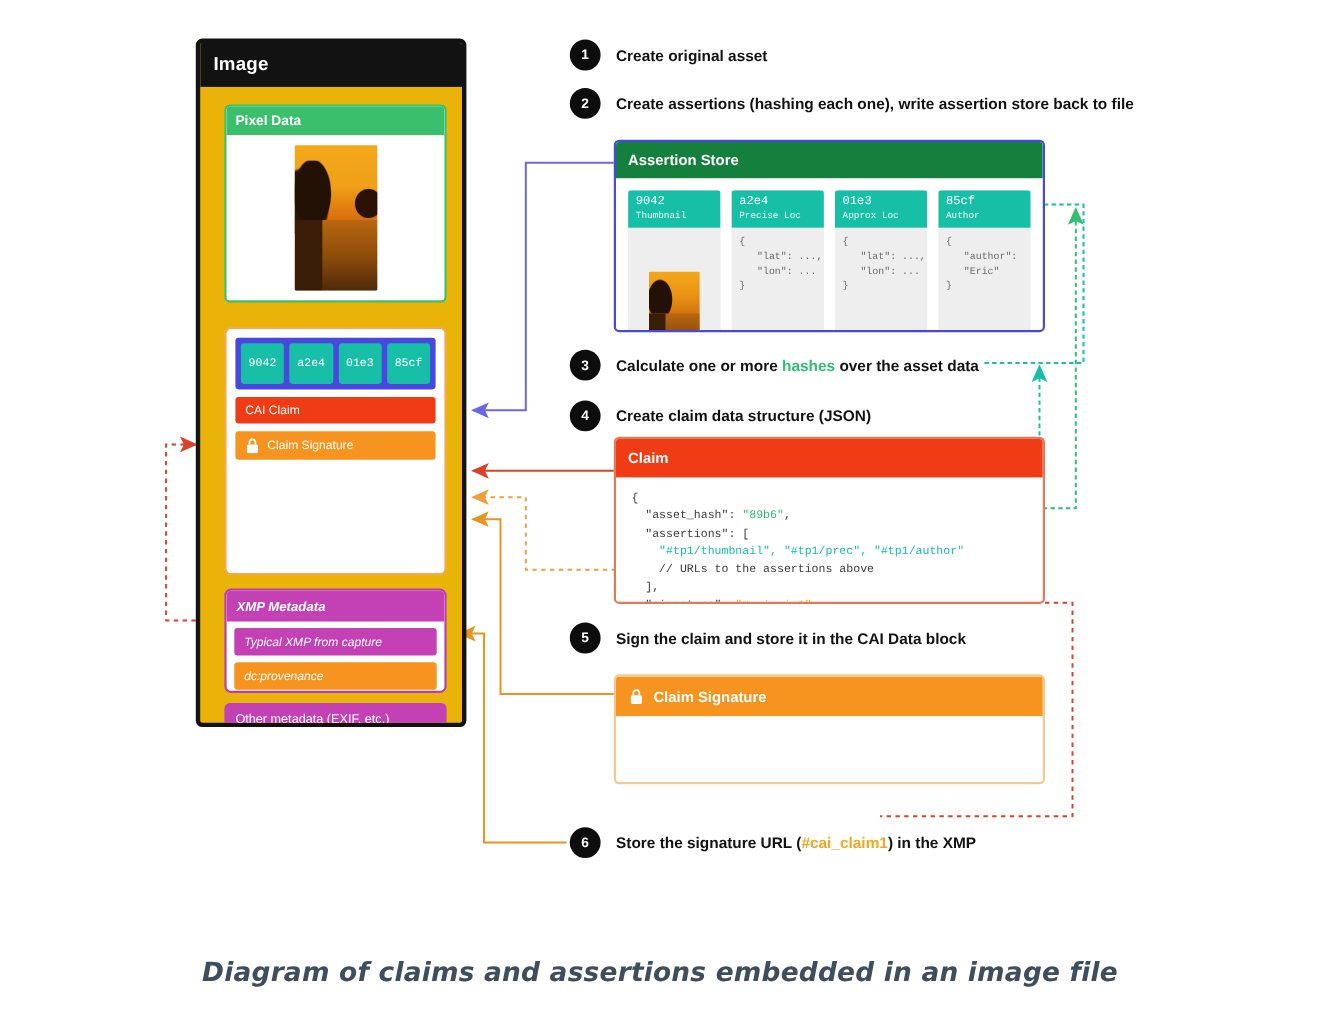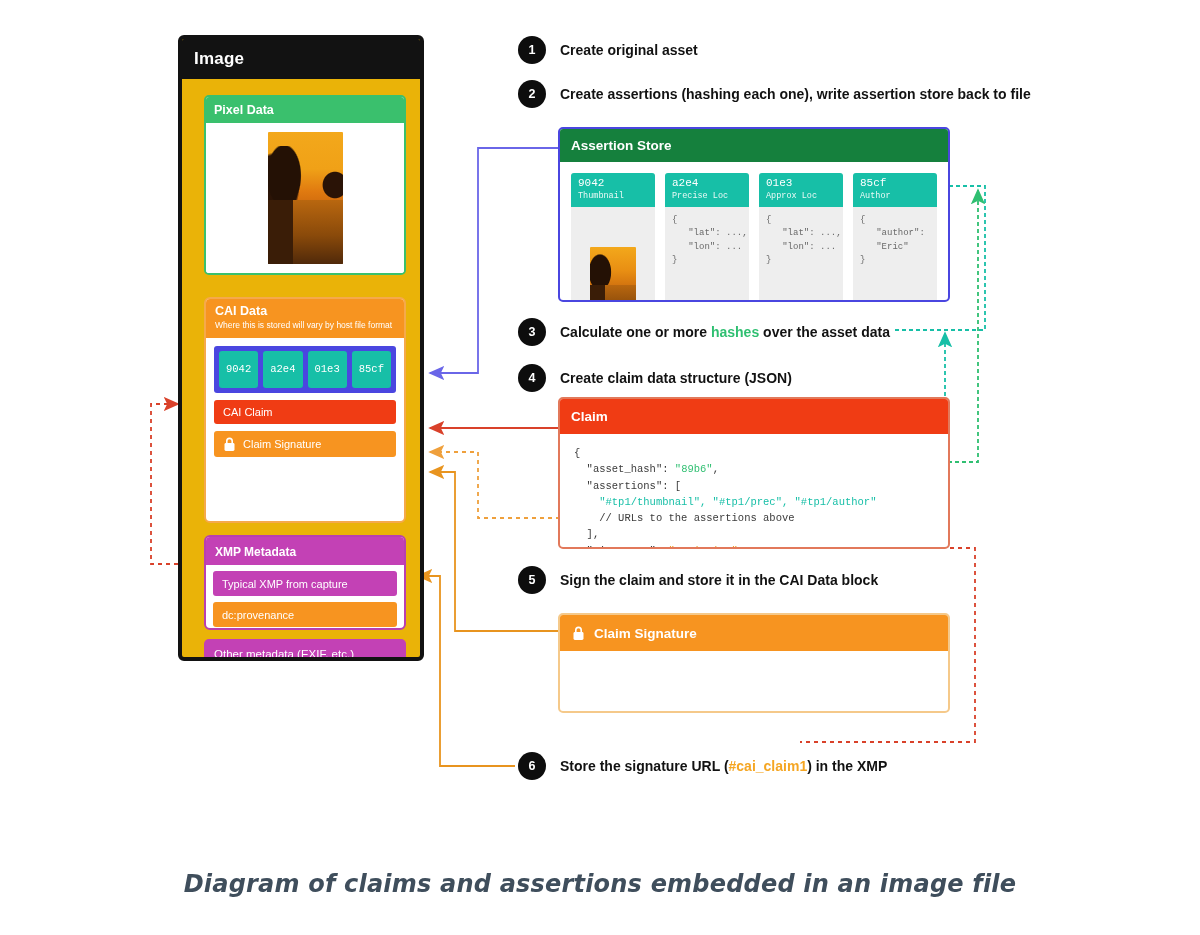--- a/index.html
+++ b/index.html
@@ -75,21 +75,21 @@
   .cai-claim-bar span{color:#fff;font-size:11px;}
   .cai-sig-bar{
     margin:7px 8px 0;background:#f79420;border-radius:3px;height:26px;
     display:flex;align-items:center;gap:7px;padding:0 9px;
   }
   .cai-sig-bar span{color:#fff;font-size:11px;}
 
   
   .xmp-card{
     position:absolute;left:22px;top:496px;width:202px;height:95px;
-    border:2px solid #b83fb0;border-radius:6px;background:#fff;box-sizing:border-box;overflow:hidden;
+    border:2px solid #b83fb0;border-radius:6px;background:#fff;box-sizing:border-box;overflow:hidden;font-style:italic;
   }
   .xmp-head{background:#c341b5;padding:5px 9px;}
   .xmp-head span{color:#fff;font-size:12px;font-weight:bold;}
   .xmp-row{margin:6px 7px 0;height:25px;border-radius:3px;display:flex;align-items:center;padding:0 9px;}
   .xmp-row span{color:#fff;font-size:11px;}
   .xmp-row.purple{background:#c341b5;}
   .xmp-row.orange{background:#f79420;}
 
   .other-card{
     position:absolute;left:22px;top:600px;width:202px;height:30px;
@@ -234,24 +234,20 @@
           <div class="horizon"></div>
           <div class="tree"></div>
           <div class="tree2"></div>
           <div class="road"></div>
           <div class="ground"></div>
         </div>
       </div>
     </div>
 
     <div class="cai-card">
-      <div class="cai-head">
-        <span class="t">CAI Data</span>
-        <span class="s">Where this is stored will vary by host file format</span>
-      </div>
       <div class="hash-strip">
         <div class="hash-chip">9042</div>
         <div class="hash-chip">a2e4</div>
         <div class="hash-chip">01e3</div>
         <div class="hash-chip">85cf</div>
       </div>
       <div class="cai-claim-bar">
         <span>CAI Claim</span>
       </div>
       <div class="cai-sig-bar">

